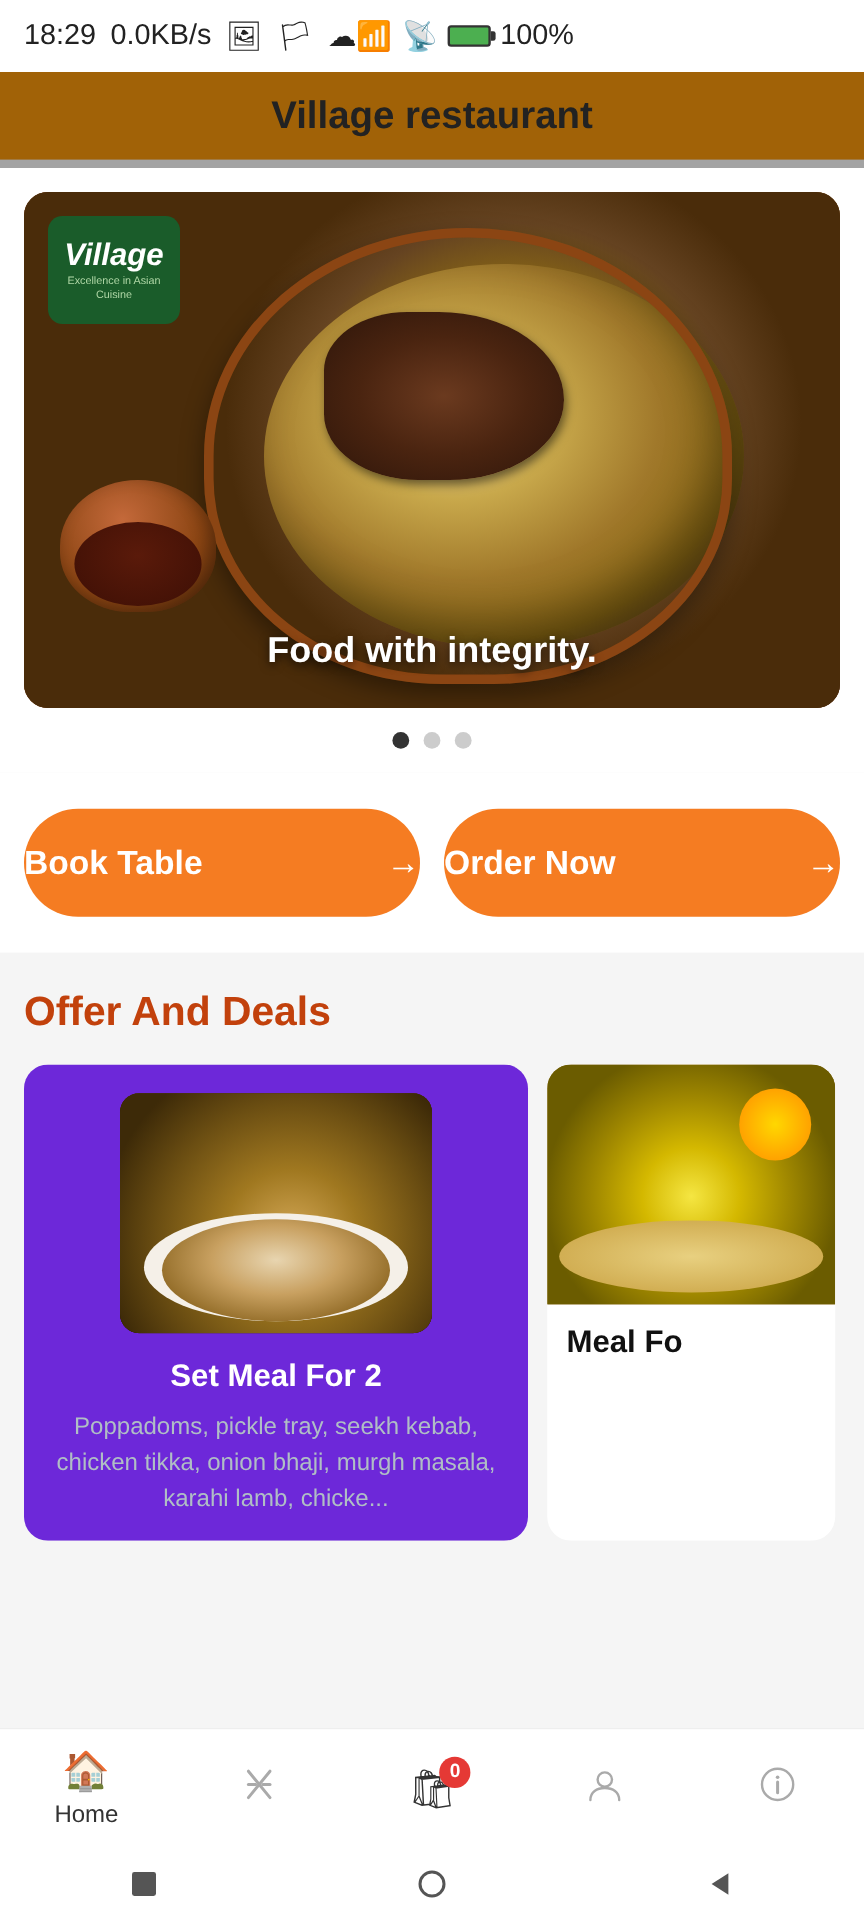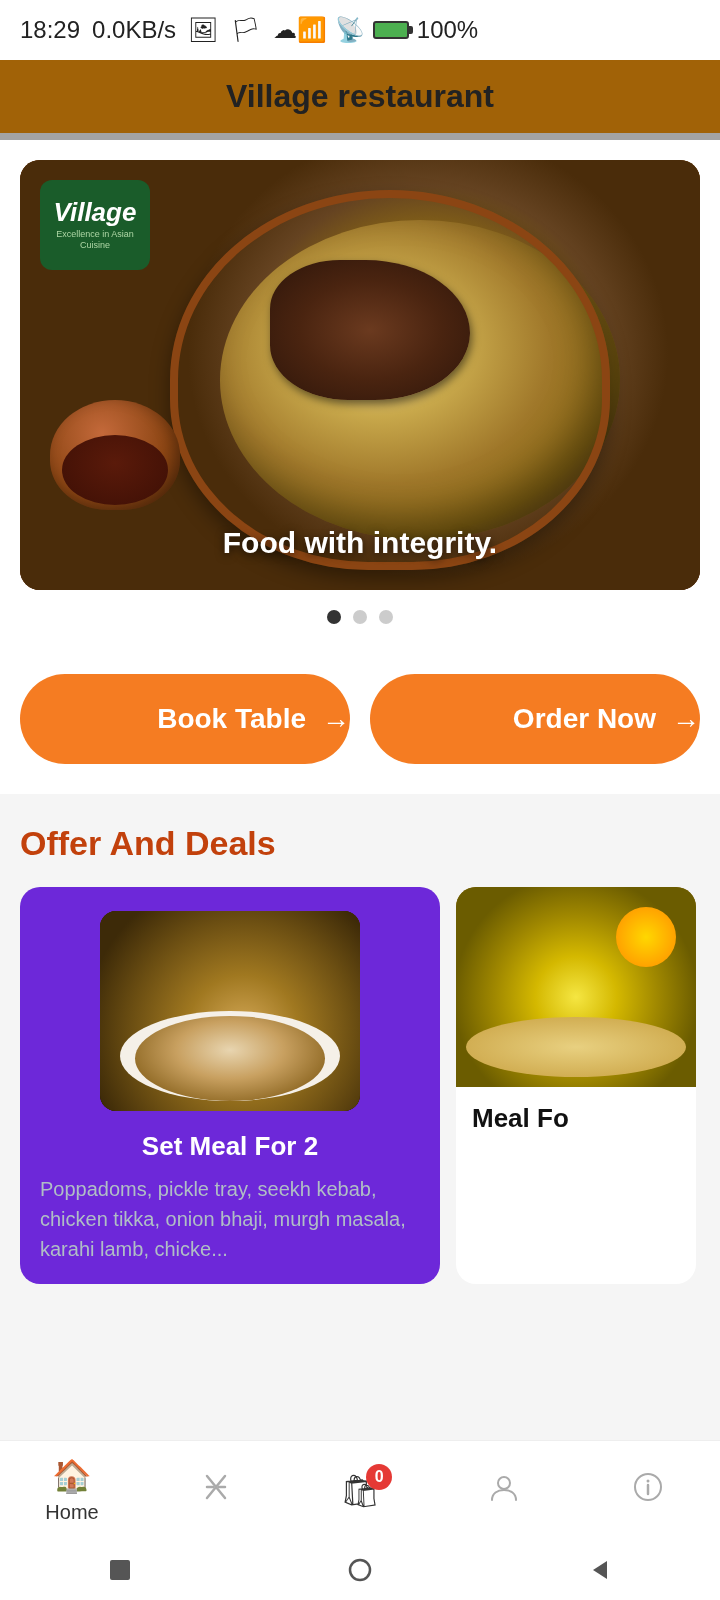--- a/index.html
+++ b/index.html
@@ -181,21 +181,21 @@
       background: #fff;
     }
     .action-btn {
       flex: 1;
       height: 90px;
       background: #f57c22;
       border: none;
       border-radius: 50px;
       display: flex;
       align-items: center;
-      justify-content: flex-end;
+      justify-content: space-between;
       gap: 16px;
       cursor: pointer;
     }
     .action-btn-label {
       font-size: 28px;
       font-weight: 600;
       color: #fff;
     }
     .arrow-icon {
       font-size: 28px;
@@ -275,20 +275,21 @@
     .offer-card-title {
       font-size: 26px;
       font-weight: 700;
       color: #fff;
       text-align: center;
       margin-bottom: 12px;
     }
     .offer-card-desc {
       font-size: 20px;
       color: #b0bec5;
+      text-align: center;
       line-height: 1.5;
     }
     .offer-card-2-title {
       font-size: 26px;
       font-weight: 700;
       color: #111;
     }
     .offer-card-2-desc {
       font-size: 19px;
       color: #555;

